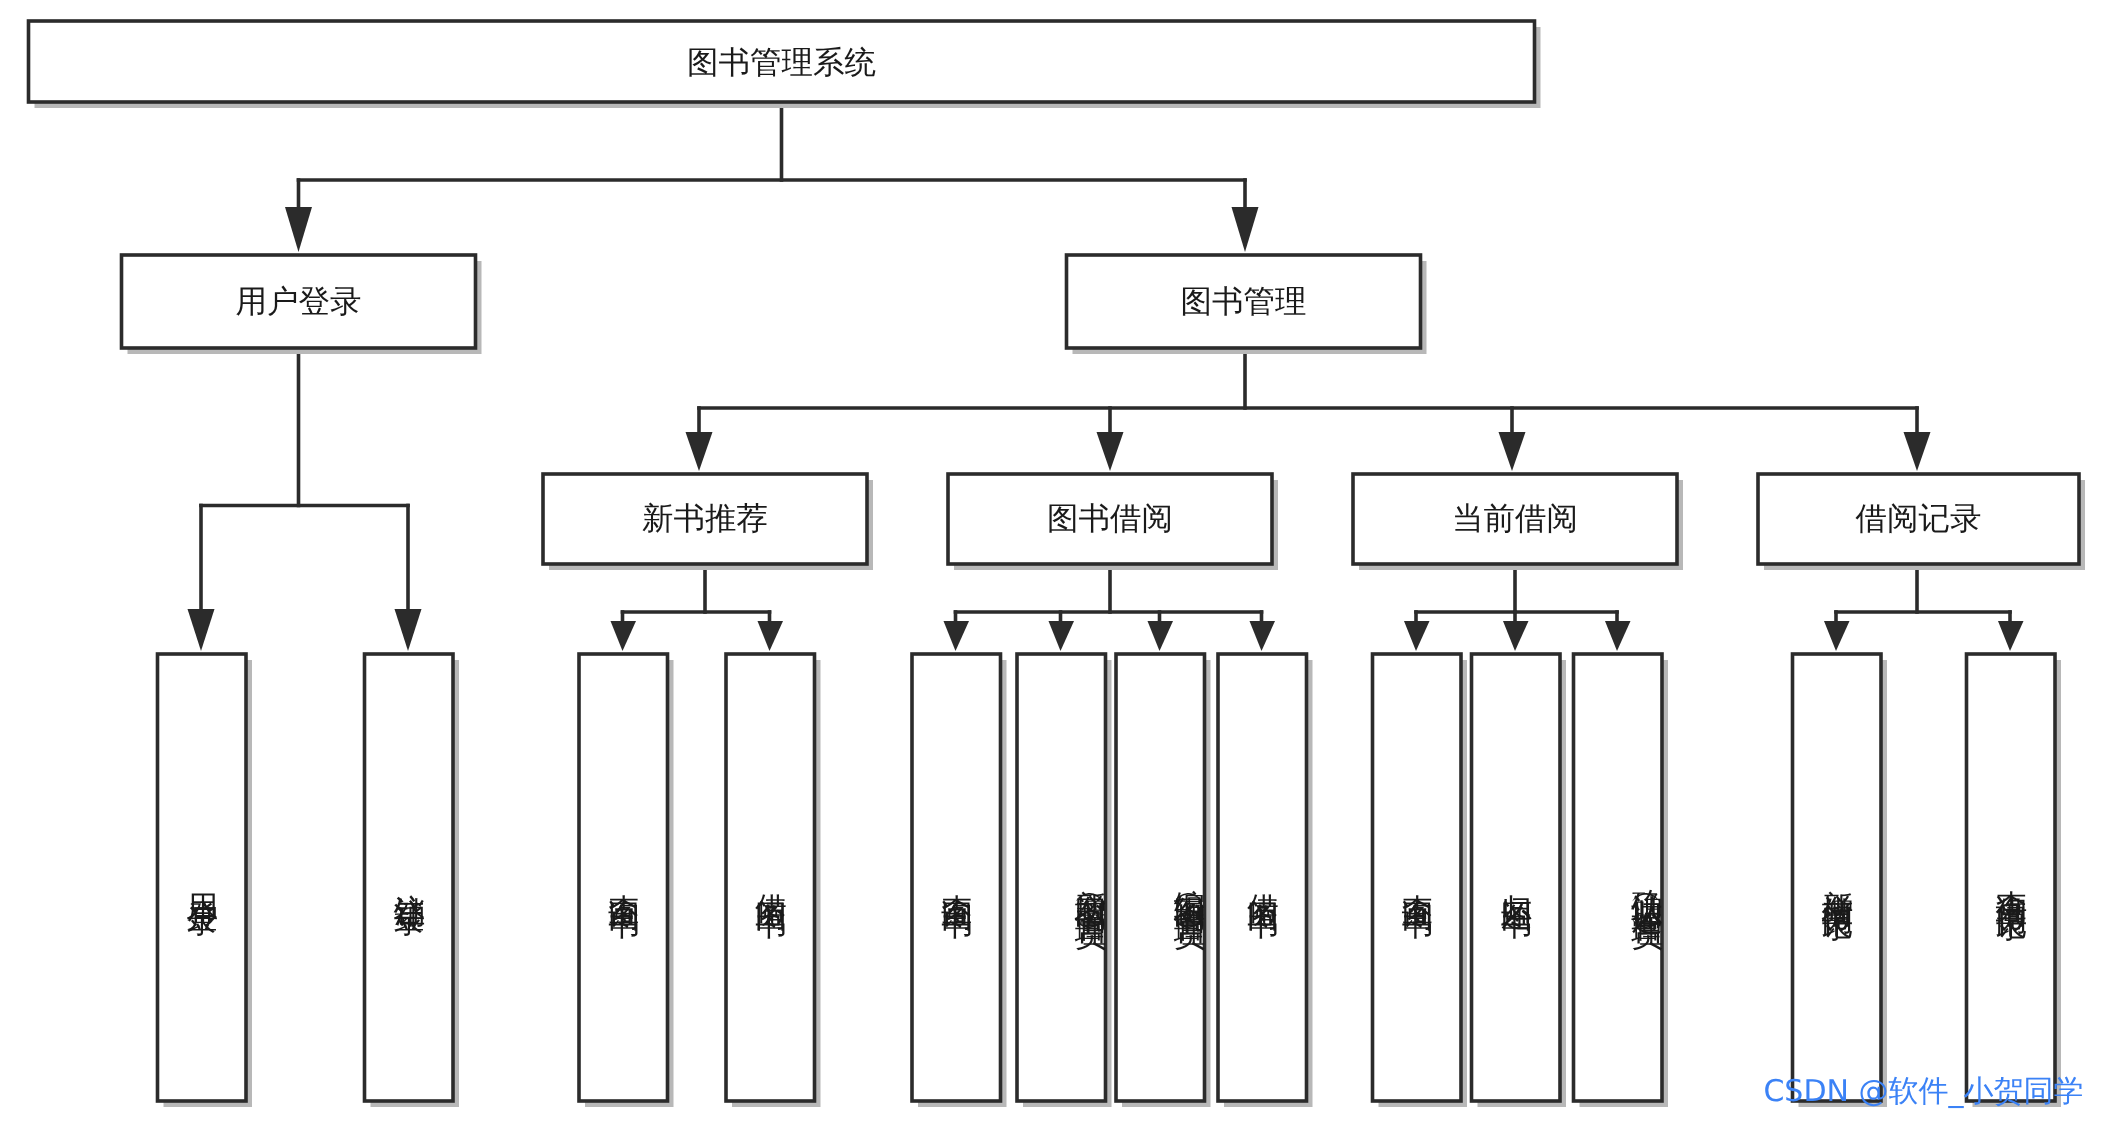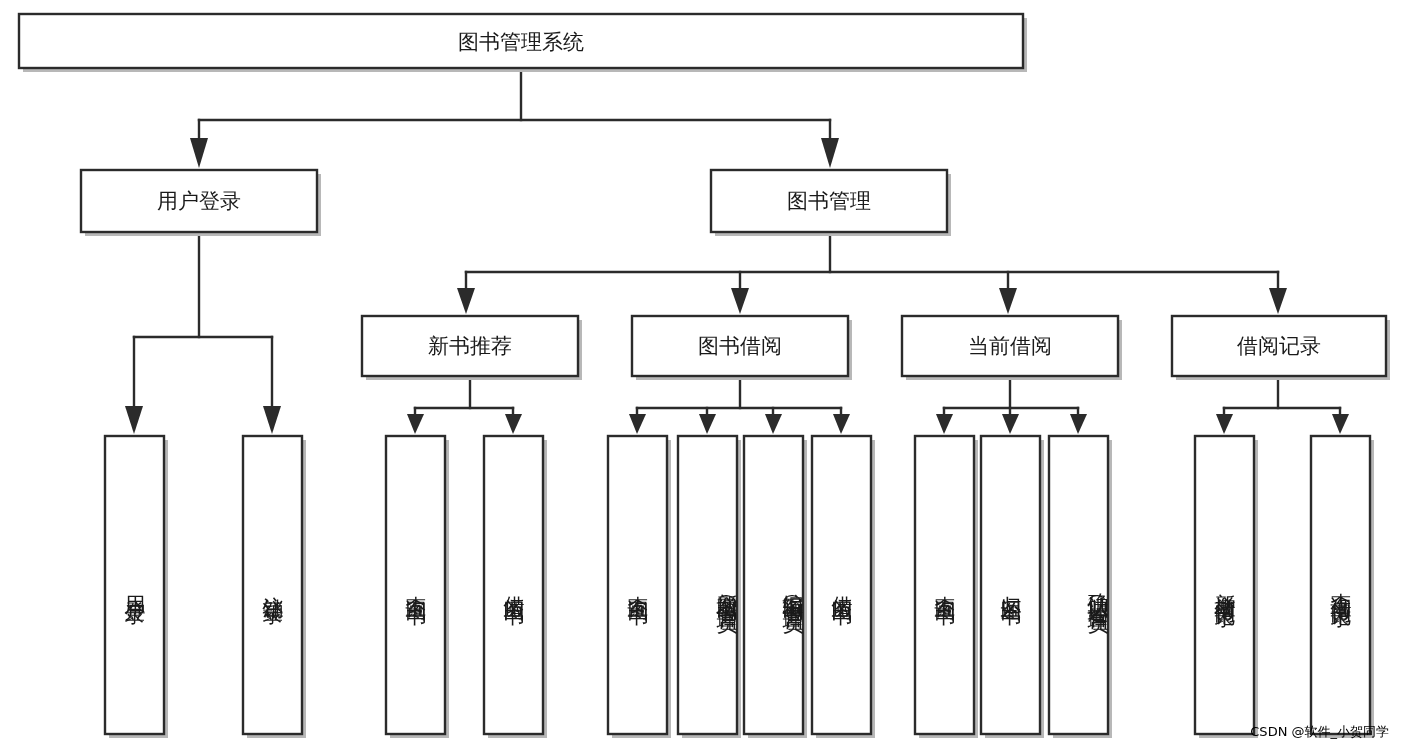--- a/index.html
+++ b/index.html
@@ -63,22 +63,22 @@
     justify-content: center;
     white-space: nowrap;
     pointer-events: none;
     user-select: none;
   }
   .watermark {
     position: absolute;
     right: 16px;
     bottom: 6px;
     font-family: "DejaVu Sans", "Liberation Sans", sans-serif;
-    font-size: 13px;
-    color: #000000;
+    font-size: 20px;
+    color: #3b82f6;
     white-space: nowrap;
     user-select: none;
   }
 </style>
 </head>
 <body>
 
 <div id="diagram-root">
 
   <svg id="tree-svg" viewBox="0 0 1405 747">

